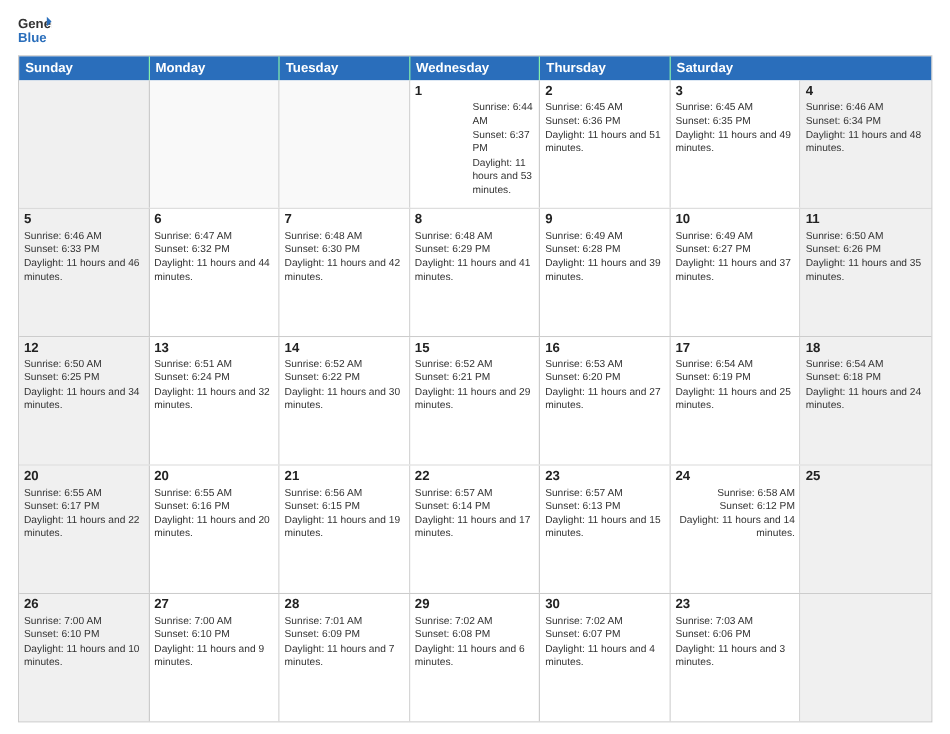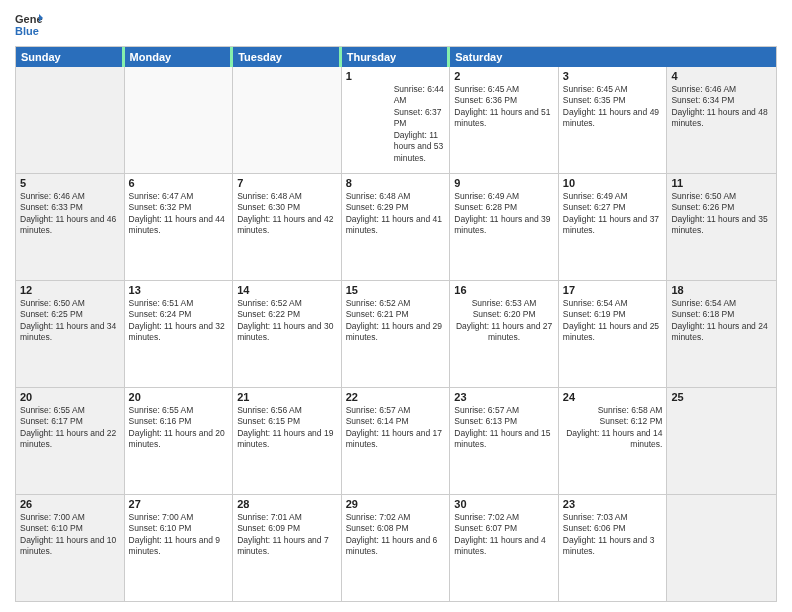--- a/index.html
+++ b/index.html
@@ -54,21 +54,21 @@
       display: grid;
       grid-template-columns: repeat(7, 1fr);
       background: #2a6ebb;
     }
     .cal-header-cell {
       color: #fff;
       font-size: 11px;
       font-weight: bold;
       padding: 4px 5px;
       text-align: left;
-      border-right: 3px solid #86efac;
+      border-right: 1px solid #86efac;
     }
     .cal-header-cell:last-child { border-right: none; }
     .cal-body {
       flex: 1;
       display: flex;
       flex-direction: column;
     }
     .cal-row {
       flex: 1;
       display: grid;
@@ -118,20 +118,21 @@
       <div class="month-title"></div>
       <div class="location"></div>
     </div>
   </div>
 
   <div class="calendar">
     <div class="cal-header-row">
     <div class="cal-header-cell">Sunday</div>
         <div class="cal-header-cell">Monday</div>
         <div class="cal-header-cell">Tuesday</div>
+        <div class="cal-header-cell">Wednesday</div>
         <div class="cal-header-cell">Thursday</div>
         <div class="cal-header-cell">Saturday</div>
       </div>
     <div class="cal-body">
     <div class="cal-row">
           <div class="cal-cell empty shaded"></div>
           <div class="cal-cell empty"></div>
           <div class="cal-cell empty"></div>
           <div class="cal-cell">
             <span class="day-num">1</span>
@@ -222,21 +223,21 @@
 Daylight: 11 hours and 30 minutes.</div>
           </div>
           <div class="cal-cell">
             <span class="day-num">15</span>
             <div class="cell-text" style="white-space: pre-line;">Sunrise: 6:52 AM
 Sunset: 6:21 PM
 Daylight: 11 hours and 29 minutes.</div>
           </div>
           <div class="cal-cell">
             <span class="day-num">16</span>
-            <div class="cell-text" style="white-space: pre-line; text-align: center;">Sunrise: 6:53 AM
+            <div class="cell-text" style="white-space: pre-line;">Sunrise: 6:53 AM
 Sunset: 6:20 PM
 Daylight: 11 hours and 27 minutes.</div>
           </div>
           <div class="cal-cell">
             <span class="day-num">17</span>
             <div class="cell-text" style="white-space: pre-line;">Sunrise: 6:54 AM
 Sunset: 6:19 PM
 Daylight: 11 hours and 25 minutes.</div>
           </div>
           <div class="cal-cell shaded">

